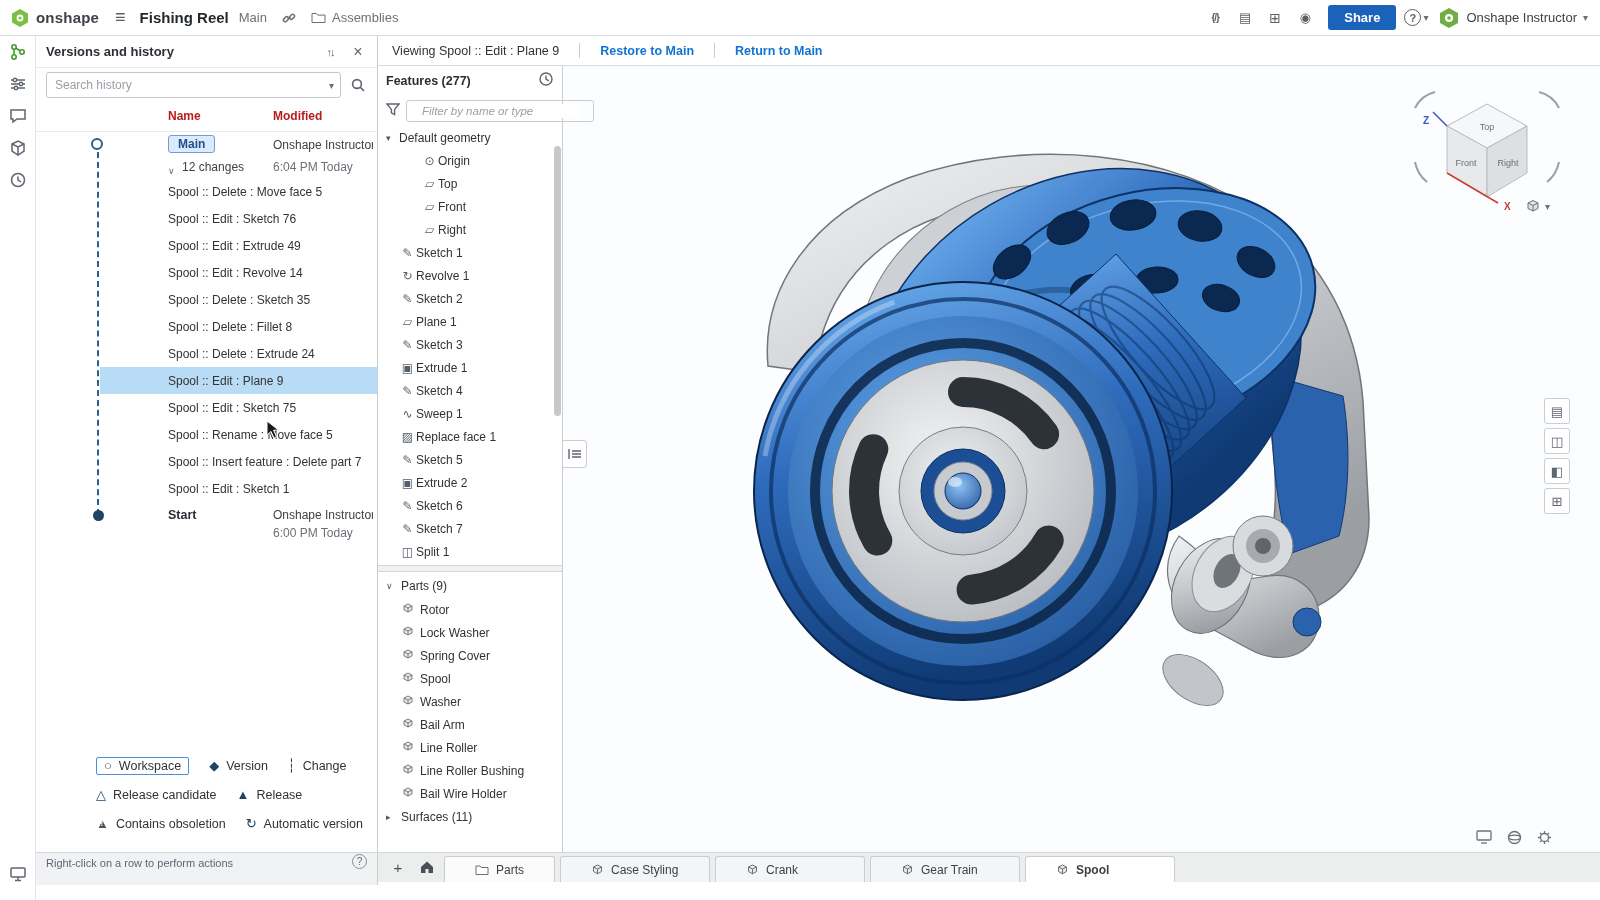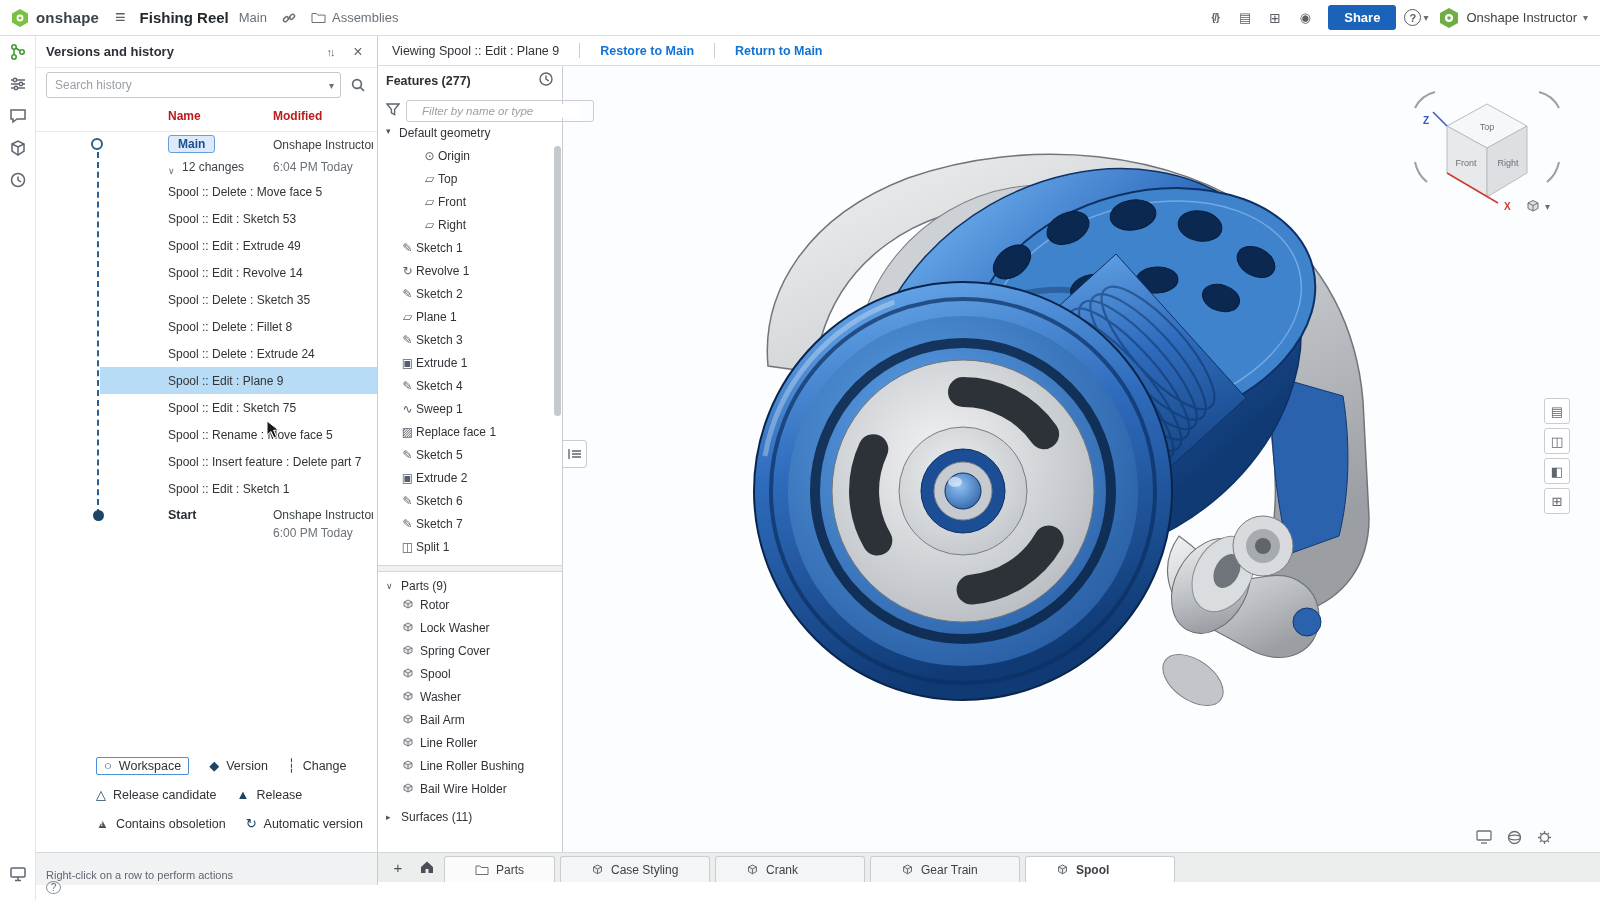--- a/index.html
+++ b/index.html
@@ -110,21 +110,21 @@
   .features-panel{position:absolute;left:378px;top:66px;width:185px;bottom:48px;background:#fff;
                   border-right:1px solid #c9cdd1;z-index:5;}
   .fp-header{height:30px;display:flex;align-items:center;padding:0 8px;gap:6px;}
   .fp-title{flex:1;font-size:12.5px;font-weight:700;color:#2b3036;}
   .fp-filter{height:30px;display:flex;align-items:center;gap:6px;padding:0 8px;}
   .filter-box{flex:1;height:22px;border:1px solid #c9cdd1;border-radius:3px;display:flex;
               align-items:center;padding:0 13px;}
   .filter-box input{border:0;outline:0;flex:1;min-width:0;font-size:11.5px;font-style:italic;color:#333;
                     font-family:"Liberation Sans","DejaVu Sans",sans-serif;}
   .filter-box input::placeholder{color:#9aa0a6;}
-  .tree-row,.part-row{height:23px;display:flex;padding-left:8px;font-size:12px;
+  .tree-row,.part-row{height:23px;display:flex;align-items:center;padding-left:8px;font-size:12px;
                       color:#2f3338;white-space:nowrap;cursor:pointer;}
   .tree-row .chev{width:13px;font-size:9px;color:#555;}
   .tree-row.group .chev::before{content:"▾";}
   .tree-row .glyph{width:17px;text-align:center;color:#56606b;font-size:12px;}
   .tree-row.child{padding-left:30px;}
   .fp-divider{height:7px;background:#f0f1f2;border-top:1px solid #d4d7da;border-bottom:1px solid #d4d7da;margin:2px 0;}
   .fp-sec{height:24px;display:flex;align-items:center;padding-left:8px;font-size:12px;color:#2f3338;
           gap:2px;cursor:pointer;}
   .fp-sec .chev{width:13px;font-size:9px;color:#555;}
   .part-row{padding-left:24px;gap:6px;}
@@ -141,21 +141,21 @@
   .rt-btn{width:26px;height:26px;border:1px solid #c9cdd1;border-radius:3px;background:#fff;
           display:grid;place-items:center;color:#5f6670;font-size:13px;cursor:pointer;}
   .rt-btn::before{content:attr(data-glyph);}
   .corner-tools{position:absolute;right:46px;bottom:6px;display:flex;gap:10px;z-index:6;color:#6b7177;}
   .ct-ico{width:20px;height:18px;display:grid;place-items:center;cursor:pointer;}
 
   
   .bottom-band{position:absolute;left:36px;right:0;bottom:0;height:48px;background:#fff;z-index:15;}
   .status-bar{position:absolute;left:0;top:0;width:342px;height:30px;background:#f1f2f3;
               border-top:1px solid #d4d7da;border-right:1px solid #c9cdd1;display:flex;
-              align-items:flex-start;padding:16px 10px;font-size:11px;color:#5f6670;flex-direction:column;}
+              align-items:flex-end;padding:16px 10px;font-size:11px;color:#5f6670;}
   .status-text{flex:1;}
   .sb-q{width:15px;height:15px;border:1px solid #8a8f94;border-radius:50%;display:grid;
         place-items:center;font-size:10px;color:#6b7177;cursor:pointer;}
   .tabs-bar{position:absolute;left:342px;right:0;top:0;height:30px;background:#eceded;
             border-top:1px solid #d4d7da;display:flex;align-items:flex-end;padding-left:8px;gap:5px;}
   .tbtn{height:24px;width:24px;display:grid;place-items:center;color:#4a5056;margin-bottom:3px;cursor:pointer;}
   .tab{height:26px;display:flex;align-items:center;gap:7px;padding:0 30px;background:#f4f5f6;
        border:1px solid #c9cdd1;border-bottom:none;border-radius:3px 3px 0 0;font-size:12px;
        color:#3c4247;cursor:pointer;}
   .tab.studio{min-width:150px;}
@@ -294,21 +294,21 @@
         <span class="toggle-label">12 changes</span>
         <span class="m-time">6:04 PM Today</span>
       </div>
       <div class="changes">
 
           <div class="change-row">
             <span class="change-label">Spool :: Delete : Move face 5</span>
           </div>
 
           <div class="change-row">
-            <span class="change-label">Spool :: Edit : Sketch 53</span>
+            <span class="change-label">Spool :: Edit : Sketch 76</span>
           </div>
 
           <div class="change-row">
             <span class="change-label">Spool :: Edit : Extrude 49</span>
           </div>
 
           <div class="change-row">
             <span class="change-label">Spool :: Edit : Revolve 14</span>
           </div>
 

